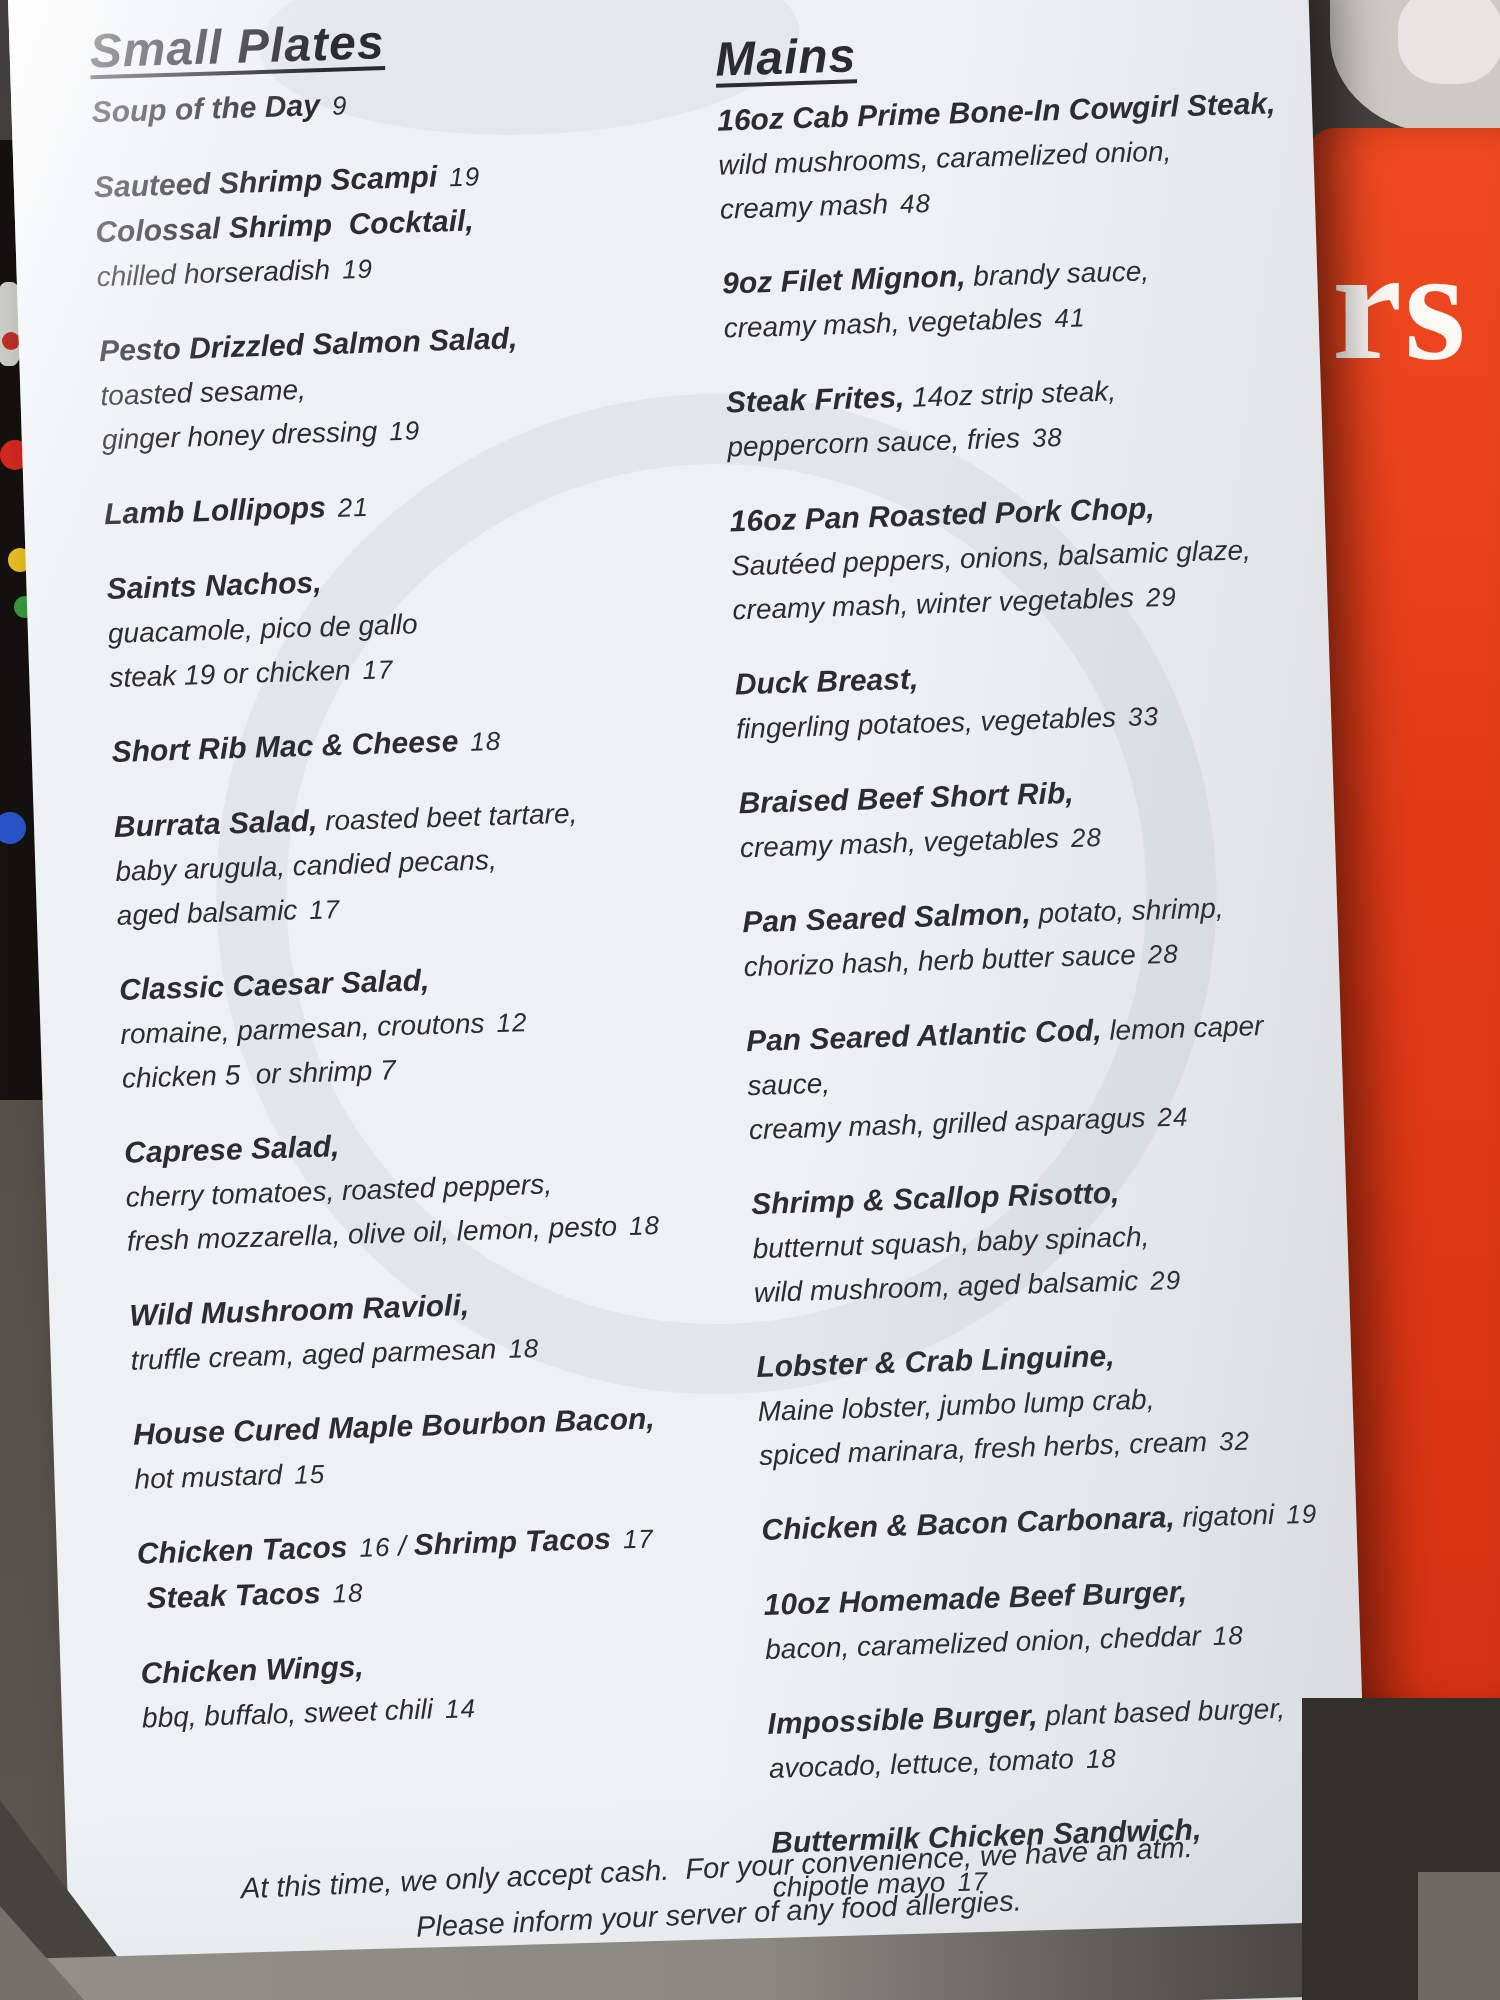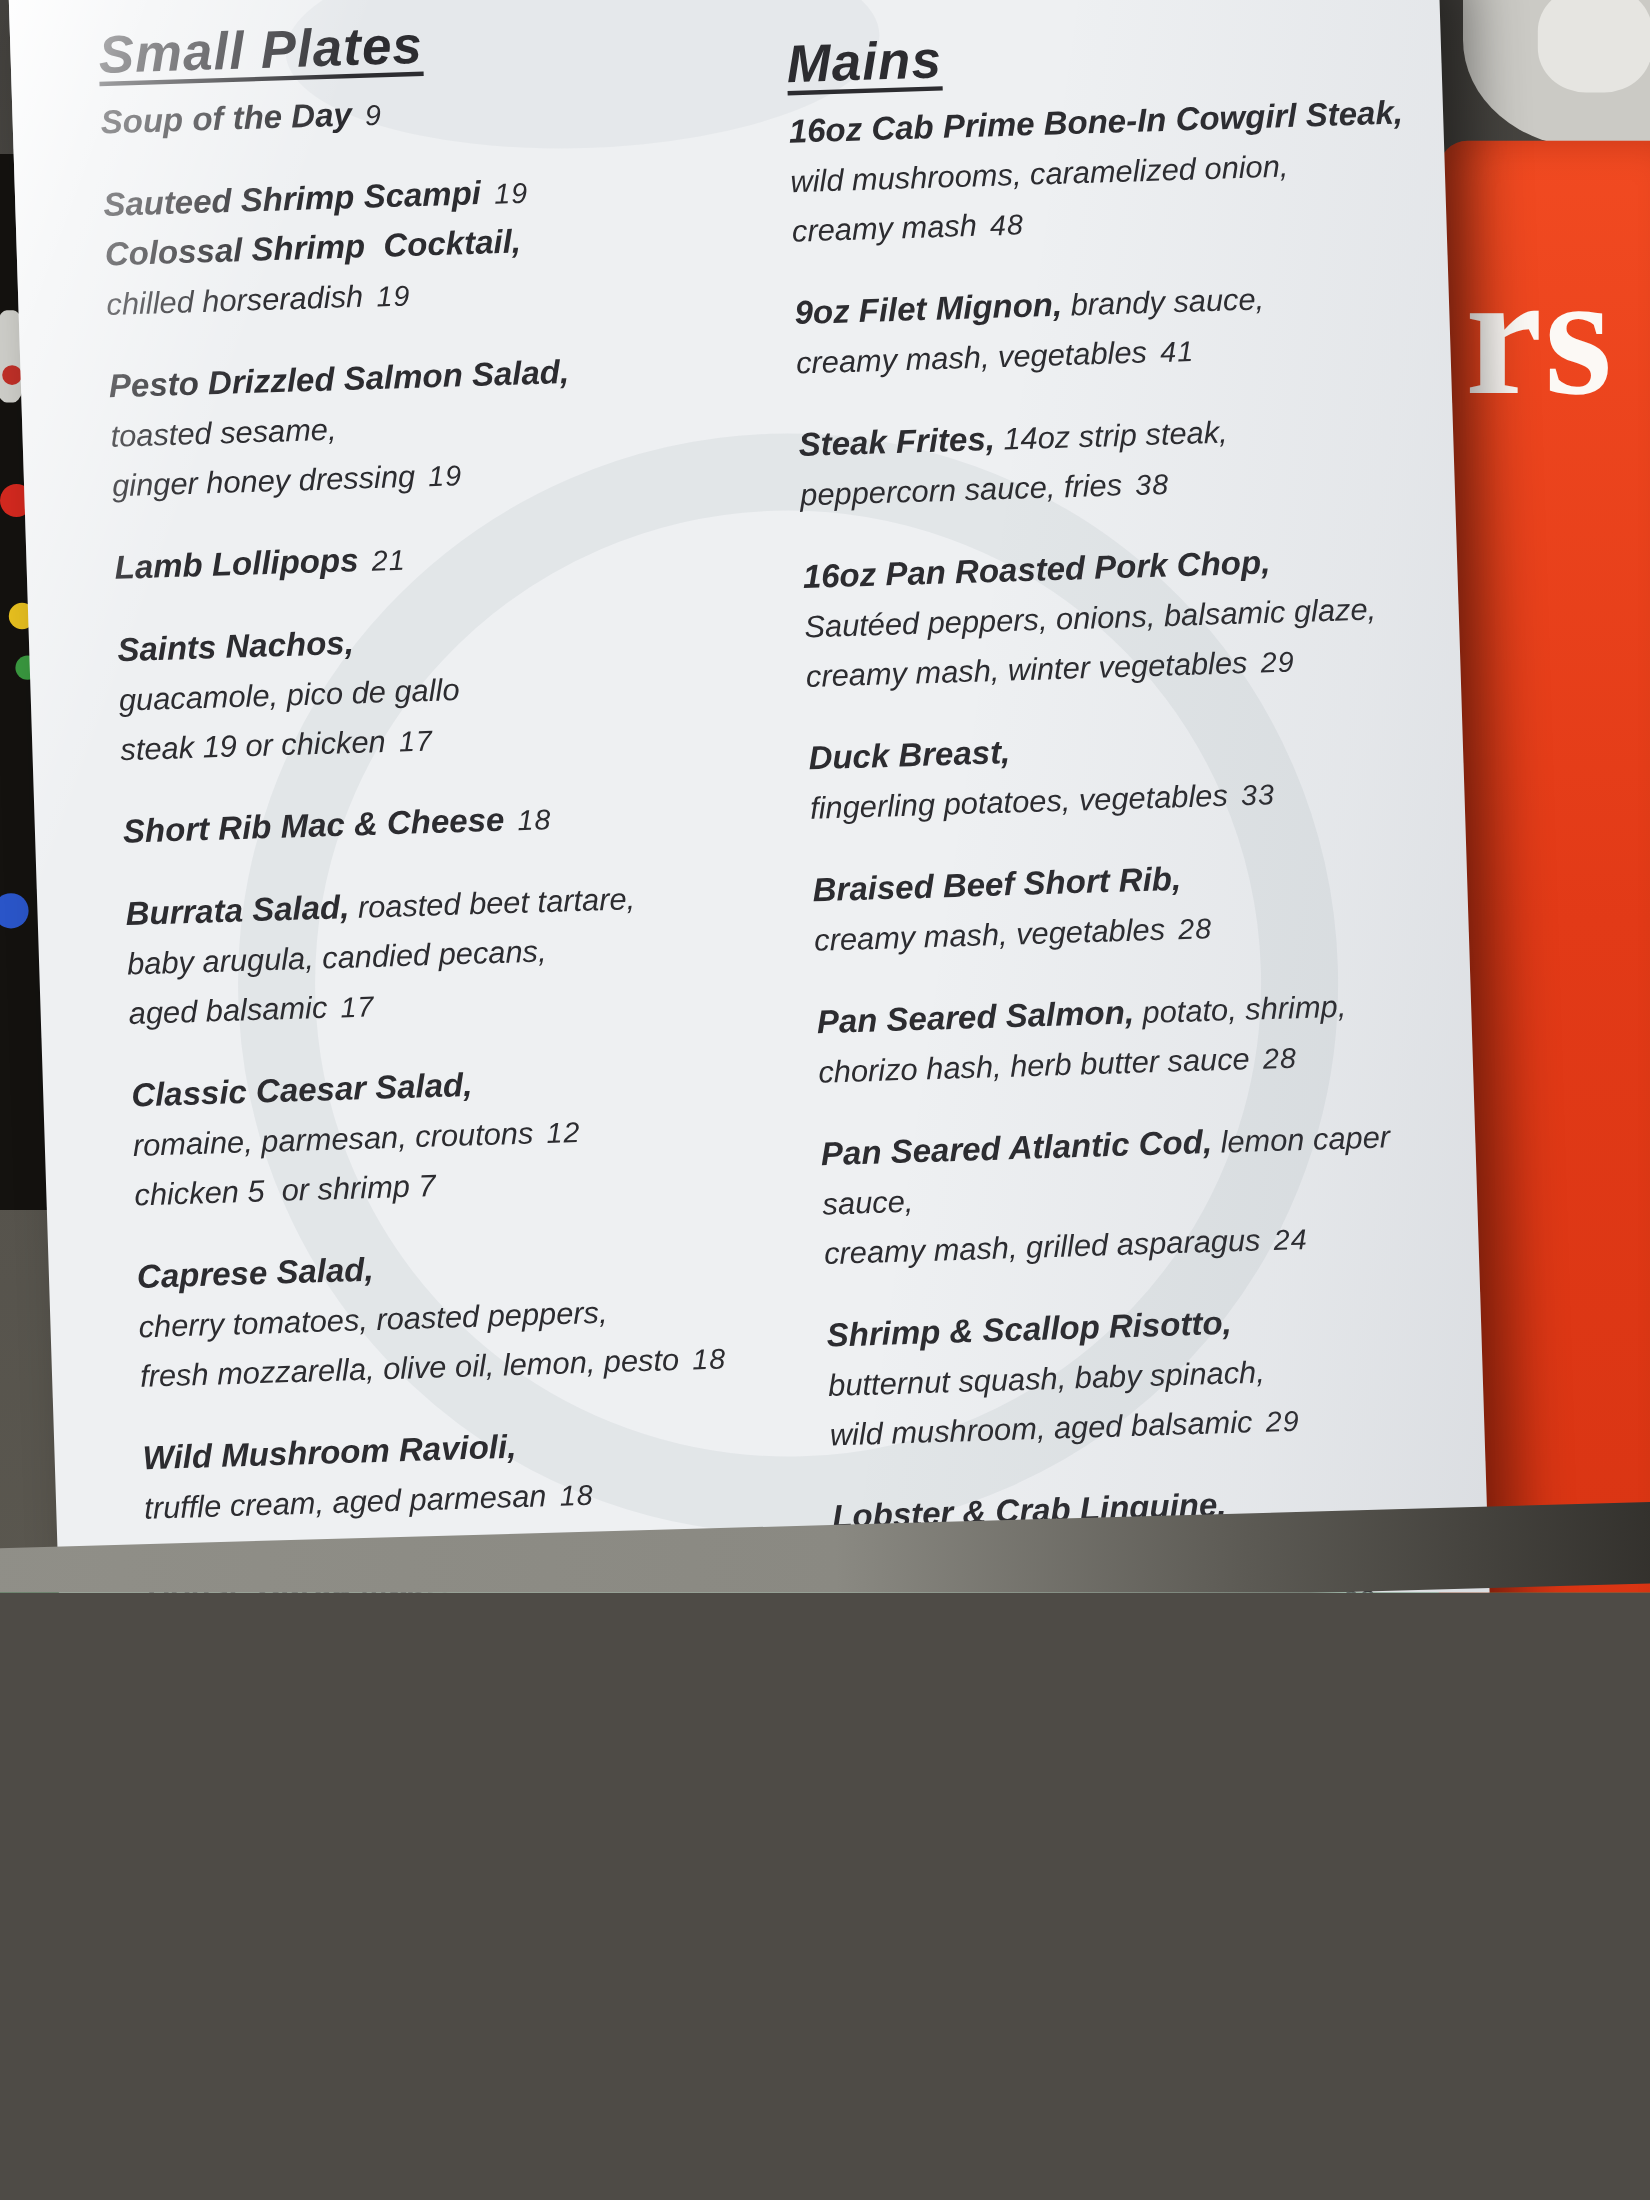--- a/index.html
+++ b/index.html
@@ -1,16 +1,16 @@
 <!DOCTYPE html>
 <html><head>
 <meta charset="utf-8">
 <style>
   html,body{margin:0;padding:0;background:#4e4b46;}
-  .scene{position:relative;width:1500px;height:1448px;overflow:hidden;
+  .scene{position:relative;width:1500px;height:2000px;overflow:hidden;
          font-family:"Liberation Sans",sans-serif;background:#22c55e;}
   .abs{position:absolute;}
 
   
   .backdrop{inset:0;background:linear-gradient(180deg,#44423e 0%,#53504a 55%,#5a574f 100%);z-index:0;}
   .bag1{left:1330px;top:-24px;width:184px;height:158px;background:#cbcac5;
         border-radius:0 0 18% 62%;z-index:1;}
   .bag2{left:1398px;top:-12px;width:104px;height:96px;background:#e6e5e1;border-radius:42%;z-index:1;}
   .orange-panel{left:1308px;top:128px;width:200px;height:1575px;z-index:1;
         background:linear-gradient(180deg,#f14a21 0%,#e23a17 45%,#d63312 100%);

